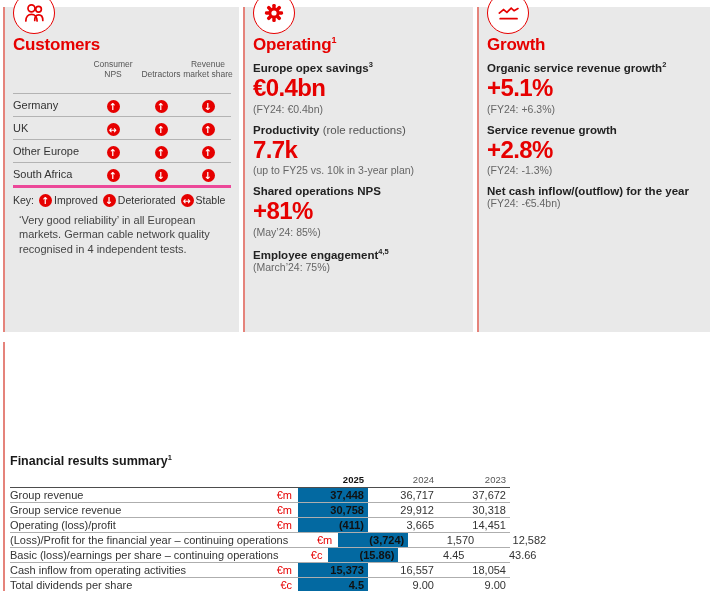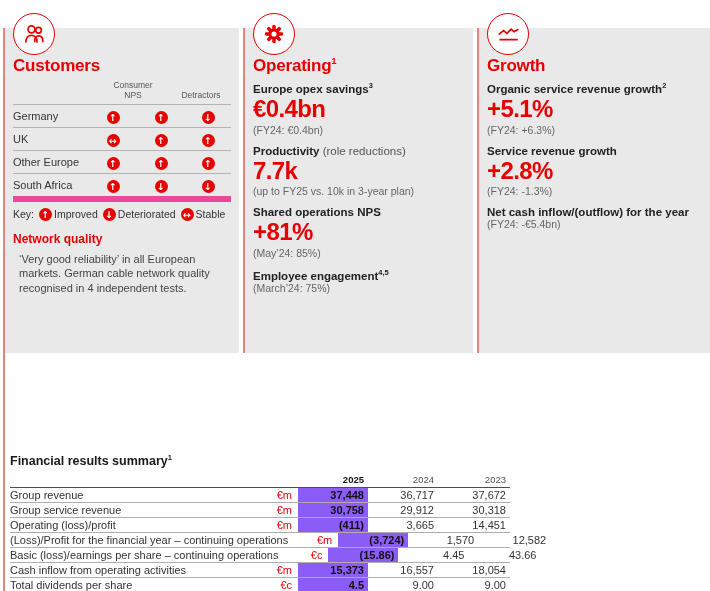--- a/index.html
+++ b/index.html
@@ -1,37 +1,37 @@
 <!DOCTYPE html>
 <html><head>
 <meta charset="utf-8">
 <style>
   html,body{margin:0;padding:0;background:#fff;}
   .page{position:relative;width:710px;height:591px;background:#fff;overflow:hidden;
         font-family:"Liberation Sans","DejaVu Sans",sans-serif;-webkit-font-smoothing:antialiased;}
   .page-rule{position:absolute;left:3px;top:342px;width:2px;height:249px;background:#e5837b;}
 
   
-  .card{position:absolute;top:28px;height:325px;background:#e9e9e9;box-sizing:border-box;
+  .card{position:absolute;top:7px;height:325px;background:#e9e9e9;box-sizing:border-box;
         border-left:2px solid #e5837b;padding:0 8px;}
   .card-customers{left:3px;width:236px;}
   .card-simplicity{left:243px;width:230px;}
   .card-growth{left:477px;width:263px;}
 
   .icon-circle{position:absolute;top:-15px;left:8px;width:42px;height:42px;border-radius:50%;
         background:#fff;border:1.5px solid #e60000;display:flex;align-items:center;justify-content:center;box-sizing:border-box;}
 
   .card-title{margin:28px 0 5px;font-size:17px;font-weight:bold;color:#e60000;letter-spacing:-0.2px;}
   .card-title sup{font-size:9px;}
 
   
   .c-head,.c-row{display:grid;grid-template-columns:74px 52px 44px 50px;}
-  .c-head{align-items:end;padding-bottom:3px;gap:20px;}
+  .c-head{align-items:end;padding-bottom:13px;}
   .c-hcell{font-size:8.5px;color:#555;text-align:center;line-height:1.15;}
-  .c-rows{border-bottom:6px solid #ec4899;}
+  .c-rows{border-bottom:3px solid #ec4899;}
   .c-row{height:22px;align-items:center;border-top:1px solid #b3b3b3;}
   .c-label{font-size:11px;color:#333;}
   .c-cell{text-align:center;}
   .arrow{display:inline-block;width:13px;height:13px;border-radius:50%;background:#e60000;color:#fff;
         font-size:9.5px;line-height:13px;text-align:center;font-weight:bold;
         font-family:"DejaVu Sans",sans-serif;}
   .key-row{margin-top:6px;font-size:10.5px;color:#333;display:flex;align-items:center;flex-wrap:nowrap;}
   .key-row .arrow{margin:0 2px 0 5px;flex:0 0 auto;}
   .key-row .key-title{font-weight:normal;}
   .nq-title{margin:11px 0 3px;font-size:12px;font-weight:bold;color:#e60000;}
@@ -52,21 +52,21 @@
   .f-head,.f-row{display:grid;grid-template-columns:1fr 50px 70px 70px 72px;}
   .f-head{align-items:end;padding-bottom:2px;}
   .f-y{font-size:9.5px;color:#555;text-align:right;padding-right:4px;}
   .f-y-cur{font-weight:bold;color:#111;}
   .f-body{border-top:1.5px solid #4d4d4d;border-bottom:2px solid #4d4d4d;}
   .f-row{height:14px;align-items:center;}
   .f-row + .f-row{border-top:1px solid #aeaeae;}
   .f-label{font-size:11px;color:#333;white-space:nowrap;}
   .f-unit{font-size:11px;color:#e60000;text-align:right;padding-right:6px;}
   .f-v{font-size:11px;color:#333;text-align:right;padding-right:4px;}
-  .f-cur{background:#8b5cf6;font-weight:bold;color:#111;height:100%;display:flex;align-items:center;justify-content:flex-end;box-sizing:border-box;}
+  .f-cur{background:#0369a1;font-weight:bold;color:#111;height:100%;display:flex;align-items:center;justify-content:flex-end;box-sizing:border-box;}
 </style>
 </head>
 <body>
 
 <div class="page">
   <div class="page-rule"></div>
 
   <section class="card card-customers">
     <div class="icon-circle">
       <svg width="27" height="27" viewBox="0 0 24 24" fill="none" stroke="#e60000" stroke-width="1.5" stroke-linecap="round">
@@ -120,21 +120,20 @@
       <span class="key-items" style="display:flex;align-items:center;">
           <span class="arrow">↑</span>
           <span class="key-label">Improved</span>
           <span class="arrow">↓</span>
           <span class="key-label">Deteriorated</span>
           <span class="arrow">↔</span>
           <span class="key-label">Stable</span>
         </span>
     </div>
 
-    <h3 class="nq-title">Network quality</h3>
     <p class="nq-body">‘Very good reliability’ in all European markets. German cable network quality recognised in 4 independent tests.</p>
   </section>
 
   <section class="card card-simplicity">
     <div class="icon-circle">
       <svg width="26" height="26" viewBox="0 0 24 24">
         <g transform="translate(12,12)" fill="#e60000">
           <g>
             <rect x="-1.6" y="-8.4" width="3.2" height="4.2" rx="1.3"></rect>
             <rect x="-1.6" y="-8.4" width="3.2" height="4.2" rx="1.3" transform="rotate(45)"></rect>

